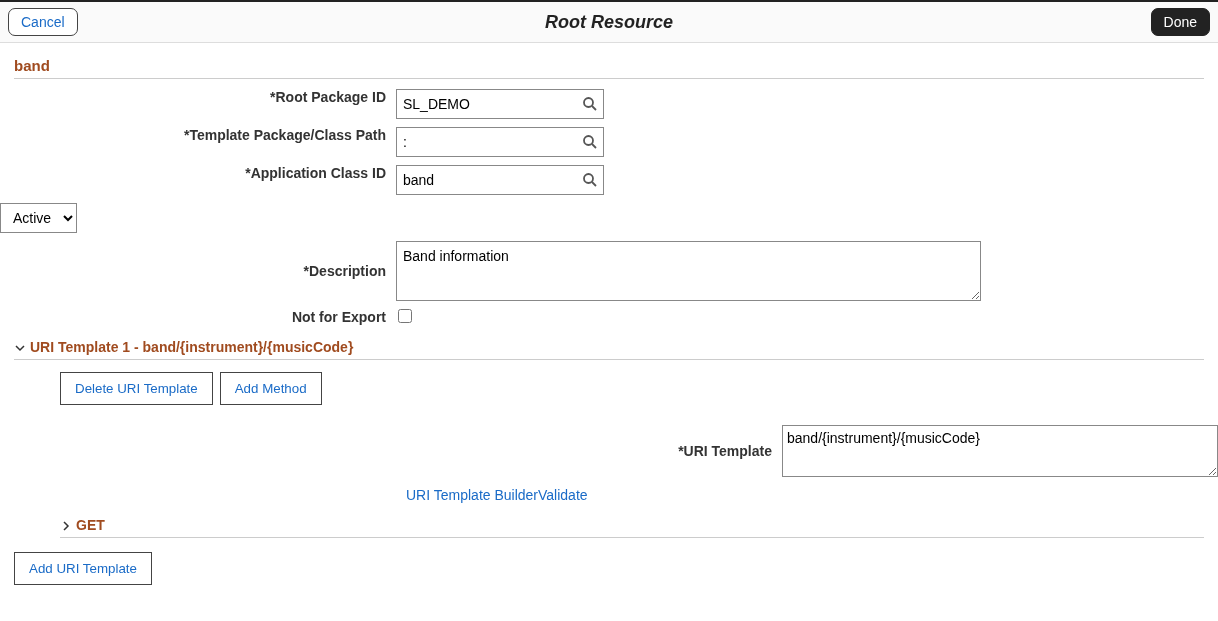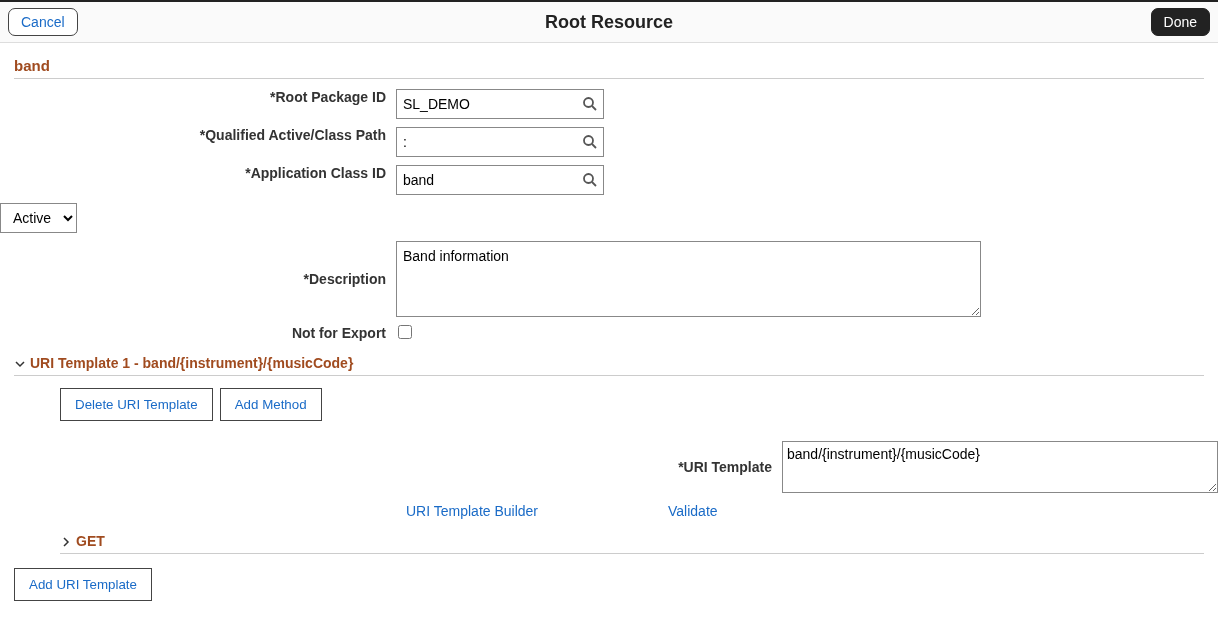--- a/index.html
+++ b/index.html
@@ -23,20 +23,21 @@
       background: #fafafa;
       border-top: 2px solid #222;
     }
     .header-title {
       position: absolute;
       left: 50%;
       transform: translateX(-50%);
       font-weight: bold;
       font-size: 18px;
       color: #222;
+      font-style: italic;
     }
     .btn {
       font-size: 14px;
       padding: 5px 12px;
       border-radius: 7px;
       cursor: pointer;
       background: #fff;
     }
     .btn-cancel {
       color: #1a6bc7;
@@ -106,21 +107,21 @@
     }
     .select-input {
       height: 30px;
       padding: 2px 8px;
       border: 1px solid #888;
       font-size: 14px;
       background: #fff;
     }
     .textarea-desc {
       width: 585px;
-      height: 76px;
+      height: 60px;
       padding: 6px;
       border: 1px solid #888;
       font-family: inherit;
       font-size: 14px;
       resize: both;
     }
     .checkbox-input {
       width: 14px;
       height: 14px;
       margin-left: 2px;
@@ -157,21 +158,20 @@
       height: 52px;
       padding: 4px;
       border: 1px solid #888;
       font-family: inherit;
       font-size: 14px;
       resize: both;
     }
     .link-row {
       display: flex;
       padding-left: 406px;
-      gap: 130px;
       margin-top: 10px;
     }
     .link-text {
       color: #1a6bc7;
       cursor: pointer;
       font-size: 14px;
     }
     .sub-section-header {
       display: flex;
       align-items: center;
@@ -209,21 +209,21 @@
     <span class="lookup-icon">
       <svg viewBox="0 0 16 16" width="16" height="16">
           <circle cx="6.5" cy="6.5" r="4.5" fill="none" stroke="#555" stroke-width="1.8"></circle>
           <line x1="10" y1="10" x2="14" y2="14" stroke="#555" stroke-width="1.8"></line>
         </svg>
     </span>
   </div>
 </div>
 
 <div class="form-row">
-  <label class="form-label">*Qualified Active/Class Path</label>
+  <label class="form-label">*Template Package/Class Path</label>
   <div class="lookup-wrap">
     <input type="text" class="lookup-input" value=":" style="">
     <span class="lookup-icon">
       <svg viewBox="0 0 16 16" width="16" height="16">
           <circle cx="6.5" cy="6.5" r="4.5" fill="none" stroke="#555" stroke-width="1.8"></circle>
           <line x1="10" y1="10" x2="14" y2="14" stroke="#555" stroke-width="1.8"></line>
         </svg>
     </span>
   </div>
 </div>

